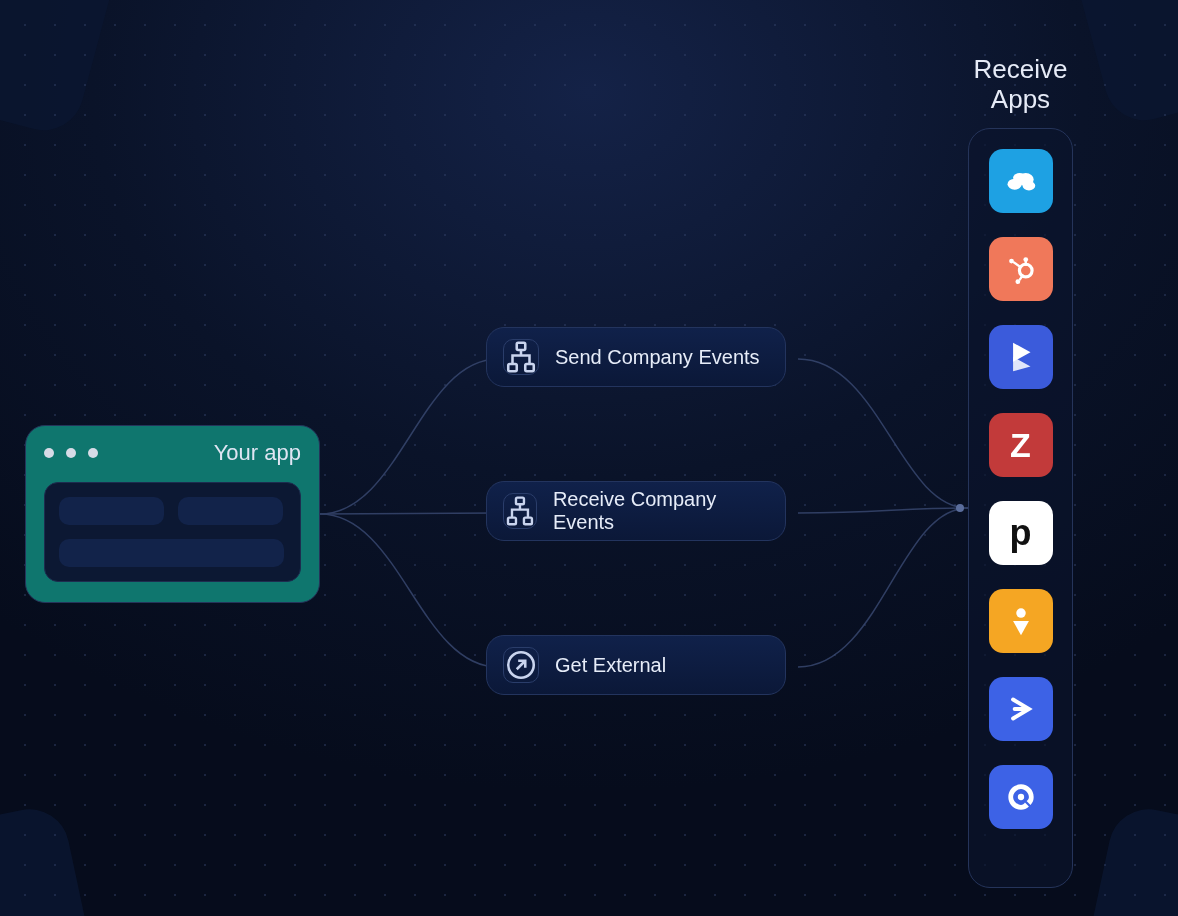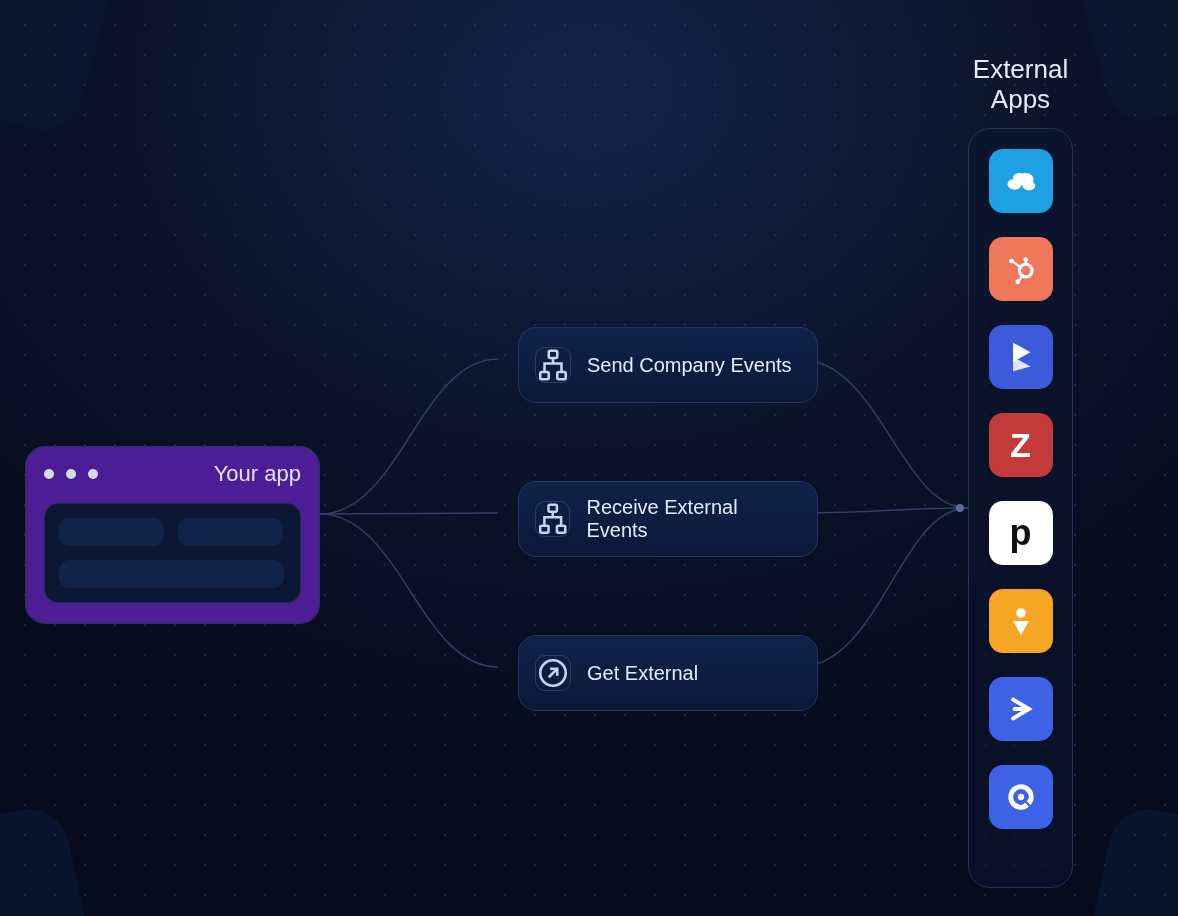--- a/index.html
+++ b/index.html
@@ -37,38 +37,38 @@
     background-image:radial-gradient(circle,var(--dot) 1.5px,transparent 1.5px);
     background-size:30px 30px;
     background-position:10px 10px;
     opacity:.45;
   }
   .canvas{position:absolute;inset:0;}
   svg.lines{position:absolute;inset:0;width:1178px;height:916px;pointer-events:none;}
 
   
   .app-card{
-    position:absolute;left:25px;top:446px;width:295px;height:178px;
-    background:#4c1d95;border:1px solid var(--panel-brd);border-radius:20px;
+    position:absolute;left:25px;top:425px;width:295px;height:178px;
+    background:#0f766e;border:1px solid var(--panel-brd);border-radius:20px;
     padding:14px 18px 18px;
   }
   .app-card .hdr{display:flex;align-items:center;justify-content:space-between;margin-bottom:16px;}
   .winbtns{display:flex;gap:12px;}
   .winbtn{width:10px;height:10px;border-radius:50%;background:#d7dbe7;}
   .app-title{font-size:22px;font-weight:400;color:#dfe5f3;}
   .app-body{background:#0c1833;border:1px solid #1d2c4f;border-radius:14px;padding:14px;}
   .bars{display:flex;flex-wrap:wrap;gap:14px;}
   .bar{height:28px;border-radius:10px;background:#12234a;}
   .bar.s1{width:105px;}
   .bar.s2{width:105px;}
   .bar.s3{width:225px;}
 
   
   .pill{
-    position:absolute;left:518px;width:300px;height:76px;
+    position:absolute;left:486px;width:300px;height:60px;
     background:linear-gradient(180deg,#10214a,#0b1838);
     border:1px solid var(--pill-brd);border-radius:18px;
     display:flex;align-items:center;gap:16px;padding:18px 16px;
   }
   .pill .icn{
     width:36px;height:36px;border:1px solid #2a3d6a;border-radius:10px;
     display:flex;align-items:center;justify-content:center;
     color:#c9d4ee;
   }
   .pill .lbl{font-size:20px;line-height:1.15;color:#e6ecf8;}
@@ -151,34 +151,34 @@
 
   <div class="pill" style="top: 481px;">
     <span class="icn">
       <svg viewBox="0 0 24 24" fill="none" stroke="currentColor" stroke-width="1.8">
         <rect x="9" y="2" width="6" height="5" rx="1"></rect>
         <rect x="3" y="17" width="6" height="5" rx="1"></rect>
         <rect x="15" y="17" width="6" height="5" rx="1"></rect>
         <path d="M12 7v4M12 11H6v6M12 11h6v6"></path>
       </svg>
     </span>
-    <span class="lbl">Receive External Events</span>
+    <span class="lbl">Receive Company Events</span>
   </div>
 
   <div class="pill" style="top: 635px;">
     <span class="icn">
       <svg viewBox="0 0 24 24" fill="none" stroke="currentColor" stroke-width="1.8">
         <circle cx="12" cy="12" r="9"></circle>
         <path d="M9 15l6-6M10 9h5v5"></path>
       </svg>
     </span>
     <span class="lbl">Get External</span>
   </div>
 
-  <div class="ext-title">External Apps</div>
+  <div class="ext-title">Receive Apps</div>
 
   <div class="ext-col">
     <div class="app salesforce" title="Salesforce">
       <svg viewBox="0 0 48 48">
           <g fill="#fff">
             <ellipse cx="16" cy="28" rx="9" ry="7"></ellipse>
             <ellipse cx="30" cy="22" rx="10" ry="8"></ellipse>
             <ellipse cx="22" cy="20" rx="8" ry="6"></ellipse>
             <ellipse cx="34" cy="30" rx="8" ry="6"></ellipse>
           </g>

